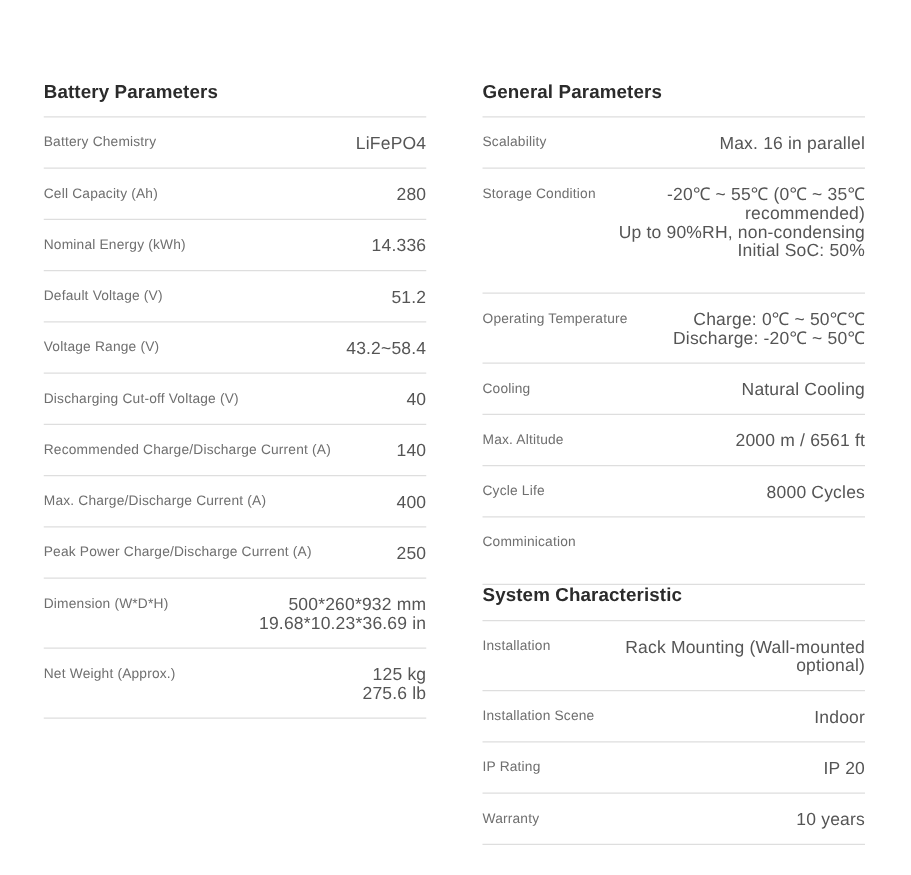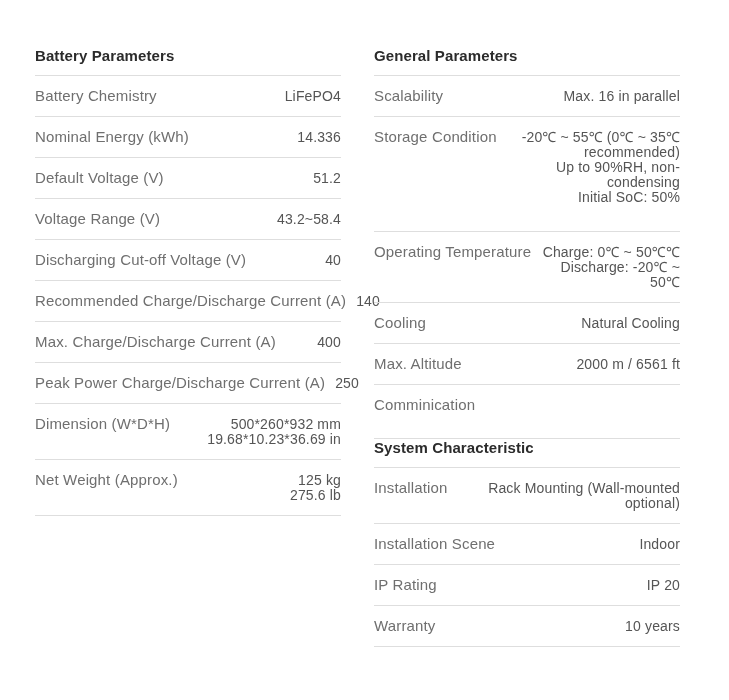--- a/index.html
+++ b/index.html
@@ -12,22 +12,22 @@
     background: #ffffff;
     font-family: "Liberation Sans", sans-serif;
     -webkit-font-smoothing: antialiased;
   }
   .sheet {
     width: 729px;
     height: 700px;
     position: relative;
     box-sizing: border-box;
     display: flex;
-    padding: 47px 38px 0 35px;
-    gap: 33px;
+    padding: 65px 38px 0 35px;
+    gap: 45px;
   }
   .column {
     width: 306px;
     flex: 0 0 306px;
   }
   .section + .section {
   }
   .section-title {
     font-size: 15px;
     font-weight: 600;
@@ -45,21 +45,21 @@
     justify-content: space-between;
     border-bottom: 1px solid #dedede;
     padding: 13px 0 12px 0;
     min-height: 14px;
     gap: 10px;
   }
   .spec-row.tall {
     padding-bottom: 26px;
   }
   .spec-label {
-    font-size: 15px;
+    font-size: 11px;
     color: #6f6f6f;
     letter-spacing: 0.15px;
     line-height: 14px;
     white-space: nowrap;
     flex: 0 0 auto;
   }
   .spec-value {
     font-size: 14px;
     color: #555555;
     letter-spacing: 0.15px;
@@ -73,20 +73,24 @@
 <body>
 
 <div class="sheet">
   <div class="column">
       <div class="section">
         <h2 class="section-title">Battery Parameters</h2>
         <div class="section-head-rule"></div>
         <div class="spec-row">
           <div class="spec-label">Battery Chemistry</div>
           <div class="spec-value">LiFePO4</div>
+        </div>
+        <div class="spec-row">
+          <div class="spec-label">Cell Capacity (Ah)</div>
+          <div class="spec-value">280</div>
         </div>
         <div class="spec-row">
           <div class="spec-label">Nominal Energy (kWh)</div>
           <div class="spec-value">14.336</div>
         </div>
         <div class="spec-row">
           <div class="spec-label">Default Voltage (V)</div>
           <div class="spec-value">51.2</div>
         </div>
         <div class="spec-row">
@@ -141,20 +145,24 @@
 Discharge: -20℃ ~ 50℃</div>
         </div>
         <div class="spec-row">
           <div class="spec-label">Cooling</div>
           <div class="spec-value">Natural Cooling</div>
         </div>
         <div class="spec-row">
           <div class="spec-label">Max. Altitude</div>
           <div class="spec-value">2000 m / 6561 ft</div>
         </div>
+        <div class="spec-row">
+          <div class="spec-label">Cycle Life</div>
+          <div class="spec-value">8000 Cycles</div>
+        </div>
         <div class="spec-row tall">
           <div class="spec-label">Comminication</div>
         </div>
       </div>
       <div class="section">
         <h2 class="section-title">System Characteristic</h2>
         <div class="section-head-rule"></div>
         <div class="spec-row">
           <div class="spec-label">Installation</div>
           <div class="spec-value">Rack Mounting (Wall-mounted optional)</div>

